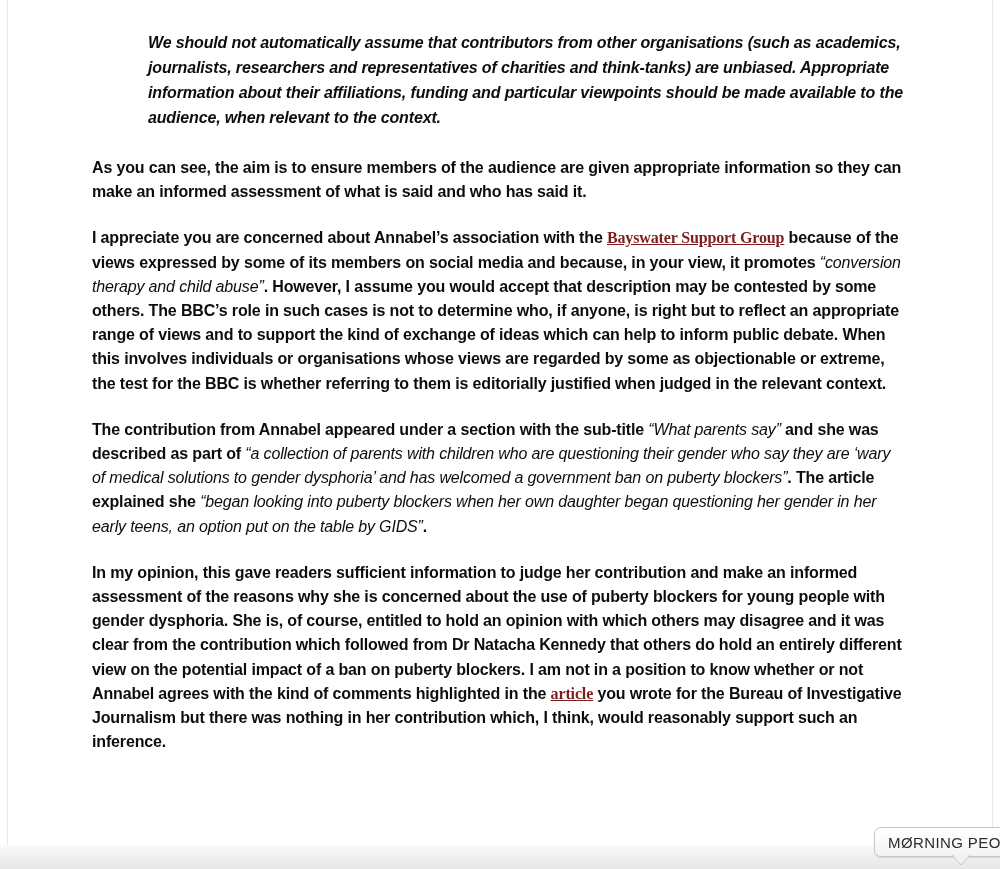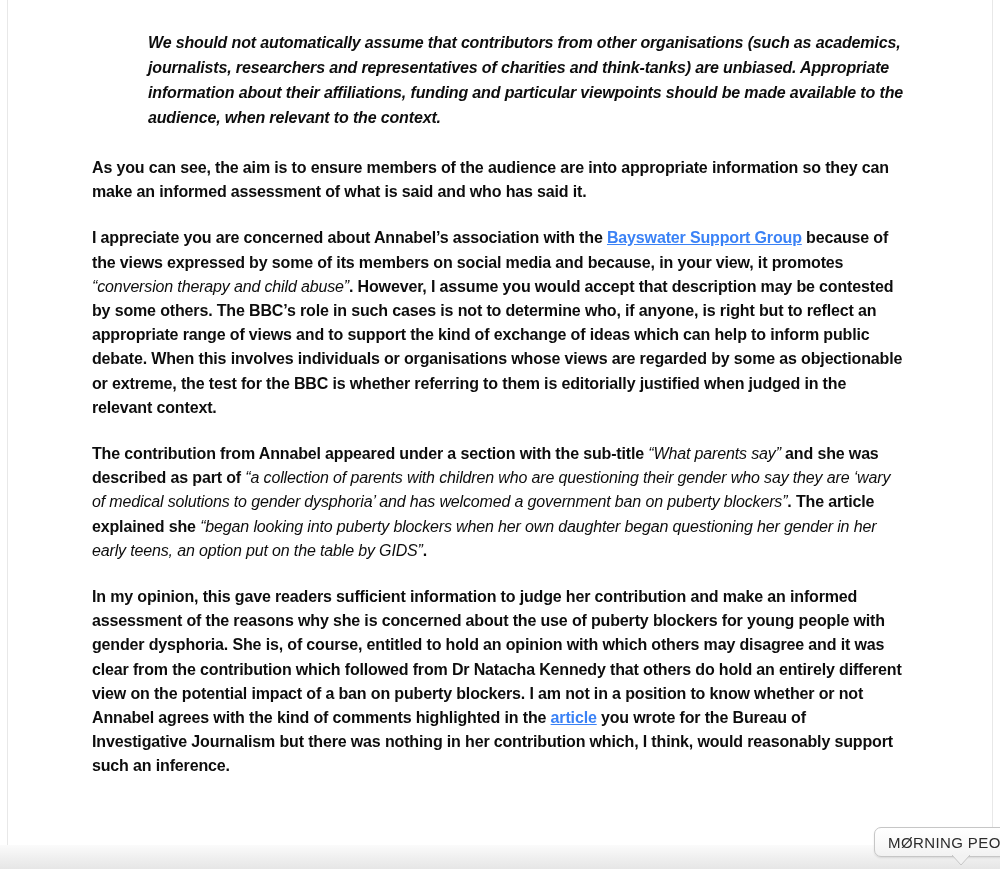--- a/index.html
+++ b/index.html
@@ -75,23 +75,24 @@
     font-weight: 700;
     line-height: 25px;
   }
 
   em.q {
     font-style: italic;
     font-weight: 400;
   }
 
   a.doclink {
-    color: #3b82f6;
+    color: #7f1d1d;
     text-decoration: underline;
     text-underline-offset: 1px;
+    font-family: Liberation Serif, serif;
   }
 
   
   .tooltip-badge {
     position: absolute;
     left: 874px;
     top: 827px;
     width: 160px;
     height: 30px;
     box-sizing: border-box;
@@ -124,21 +125,21 @@
 </style>
 </head>
 <body>
 
 <div class="page-sheet">
 
   <div class="doc-body">
 
     <p class="quote-block">We should not automatically assume that contributors from other organisations (such as academics, journalists, researchers and representatives of charities and think-tanks) are unbiased.  Appropriate information about their affiliations, funding and particular viewpoints should be made available to the audience, when relevant to the context.</p>
 
-    <p class="para">As you can see, the aim is to ensure members of the audience are into appropriate information so they can make an informed assessment of what is said and who has said it.</p>
+    <p class="para">As you can see, the aim is to ensure members of the audience are given appropriate information so they can make an informed assessment of what is said and who has said it.</p>
 
     <p class="para">
       <span>I appreciate you are concerned about Annabel’s association with the </span><a class="doclink" href="#">Bayswater Support Group</a><span> because of the views expressed by some of its members on social media and because, in your view, it promotes </span><em class="q">“conversion therapy and child abuse”</em><span>.  However, I assume you would accept that description may be contested by some others.  The BBC’s role in such cases is not to determine who, if anyone, is right but to reflect an appropriate range of views and to support the kind of exchange of ideas which can help to inform public debate.  When this involves individuals or organisations whose views are regarded by some as objectionable or extreme, the test for the BBC is whether referring to them is editorially justified when judged in the relevant context.</span>
     </p>
 
     <p class="para">
       <span>The contribution from Annabel appeared under a section with the sub-title </span><em class="q">“What parents say”</em><span> and she was described as part of </span><em class="q">“a collection of parents with children who are questioning their gender who say they are ‘wary of medical solutions to gender dysphoria’ and has welcomed a government ban on puberty blockers”</em><span>.  The article explained she </span><em class="q">“began looking into puberty blockers when her own daughter began questioning her gender in her early teens, an option put on the table by GIDS”</em><span>.</span>
     </p>
 
     <p class="para">

